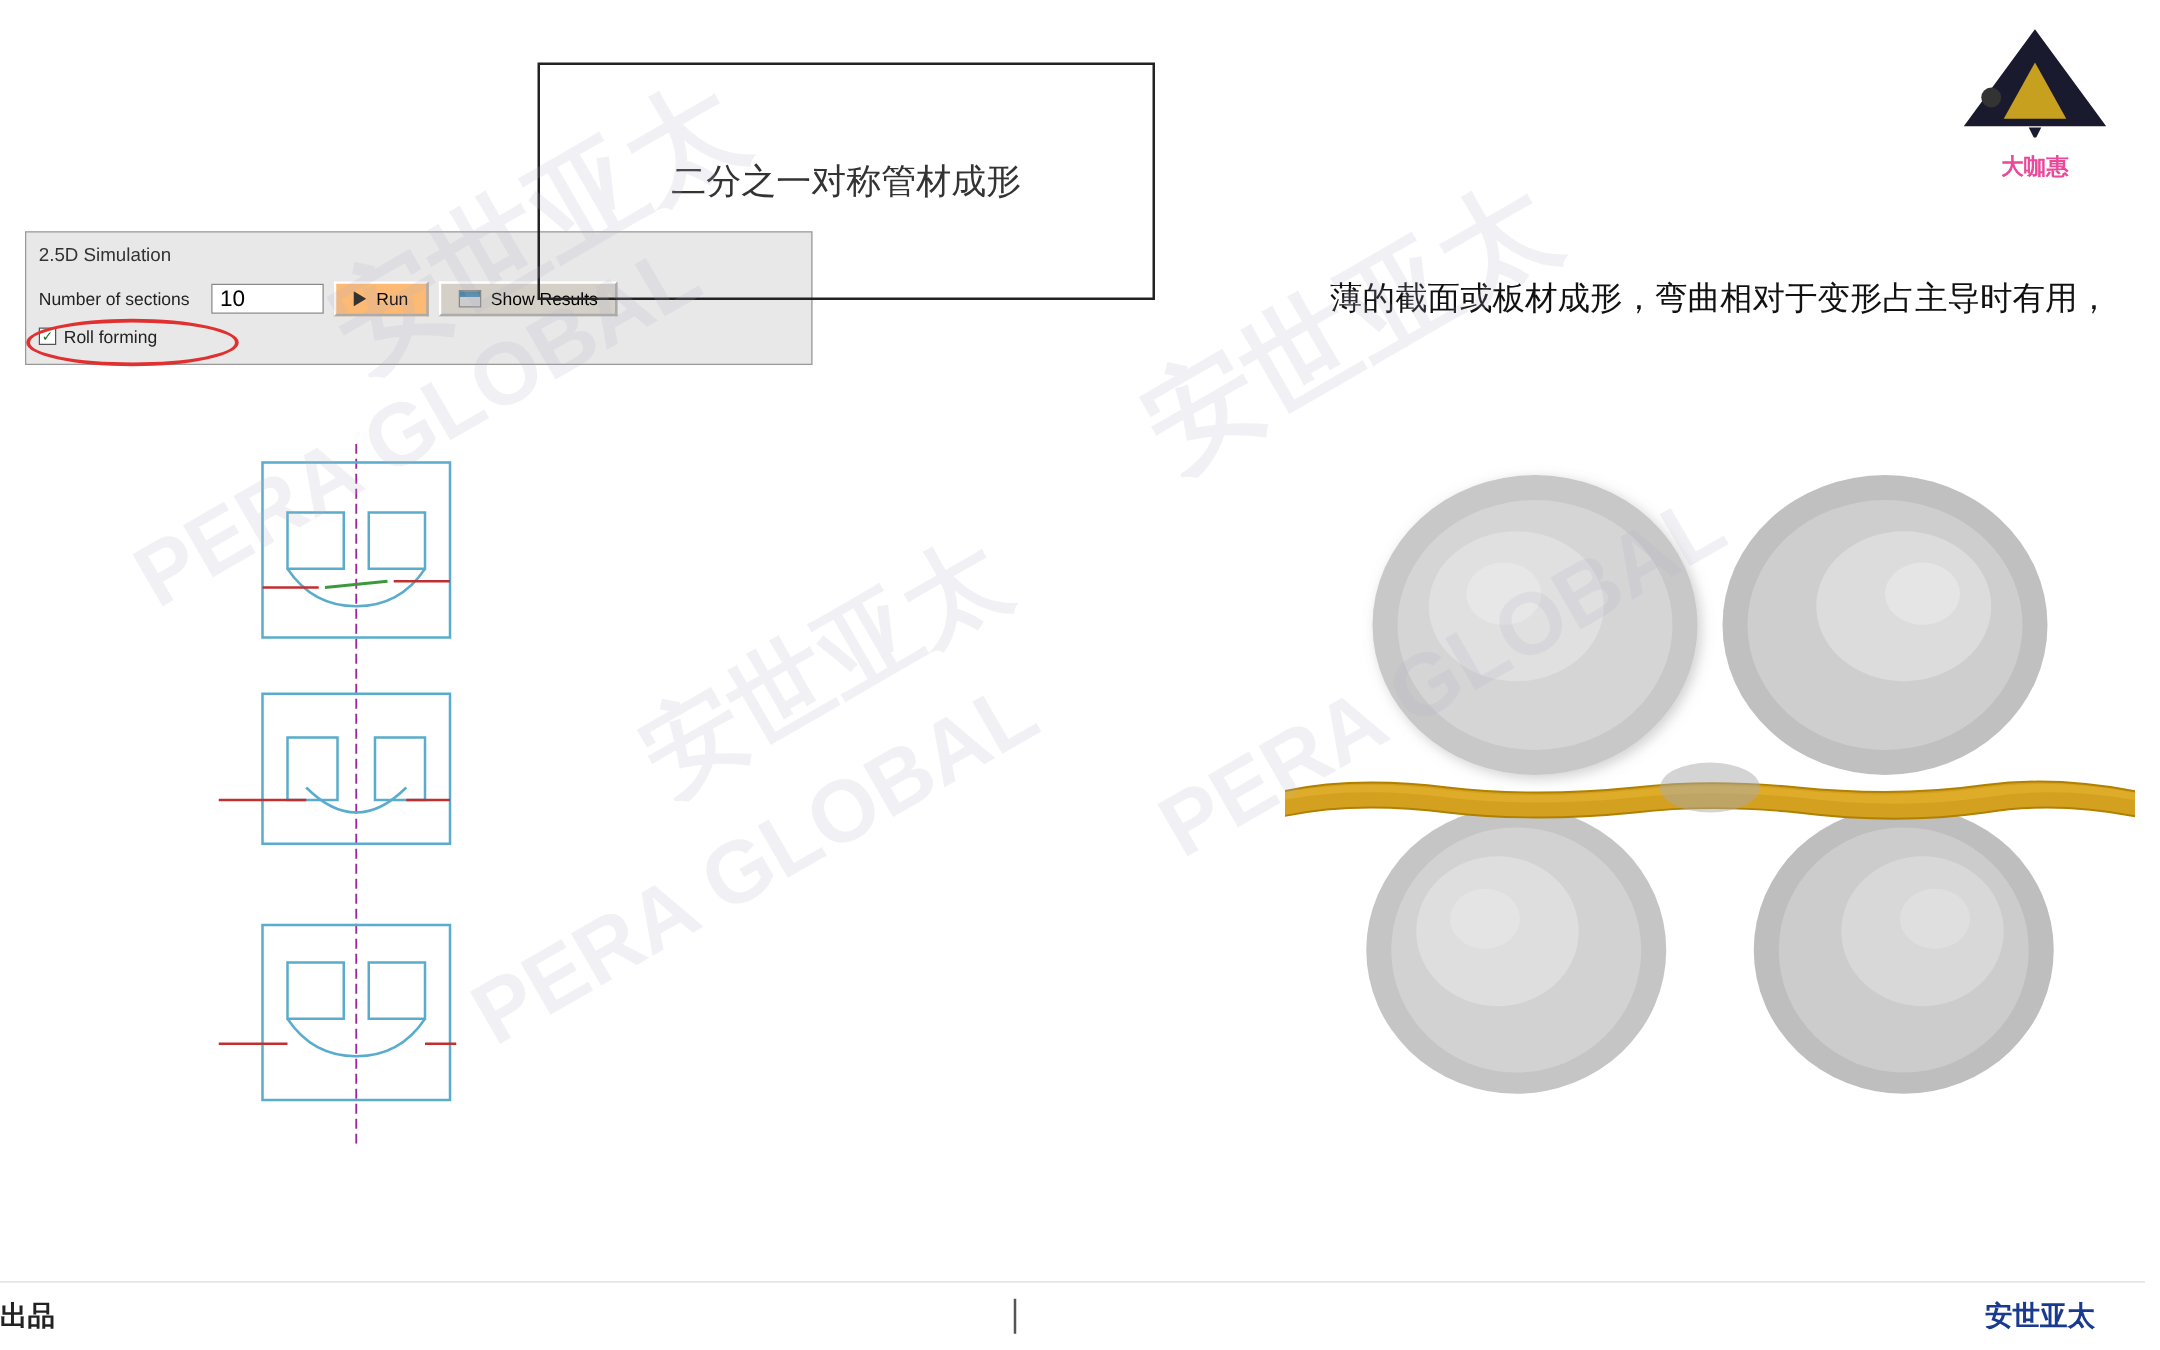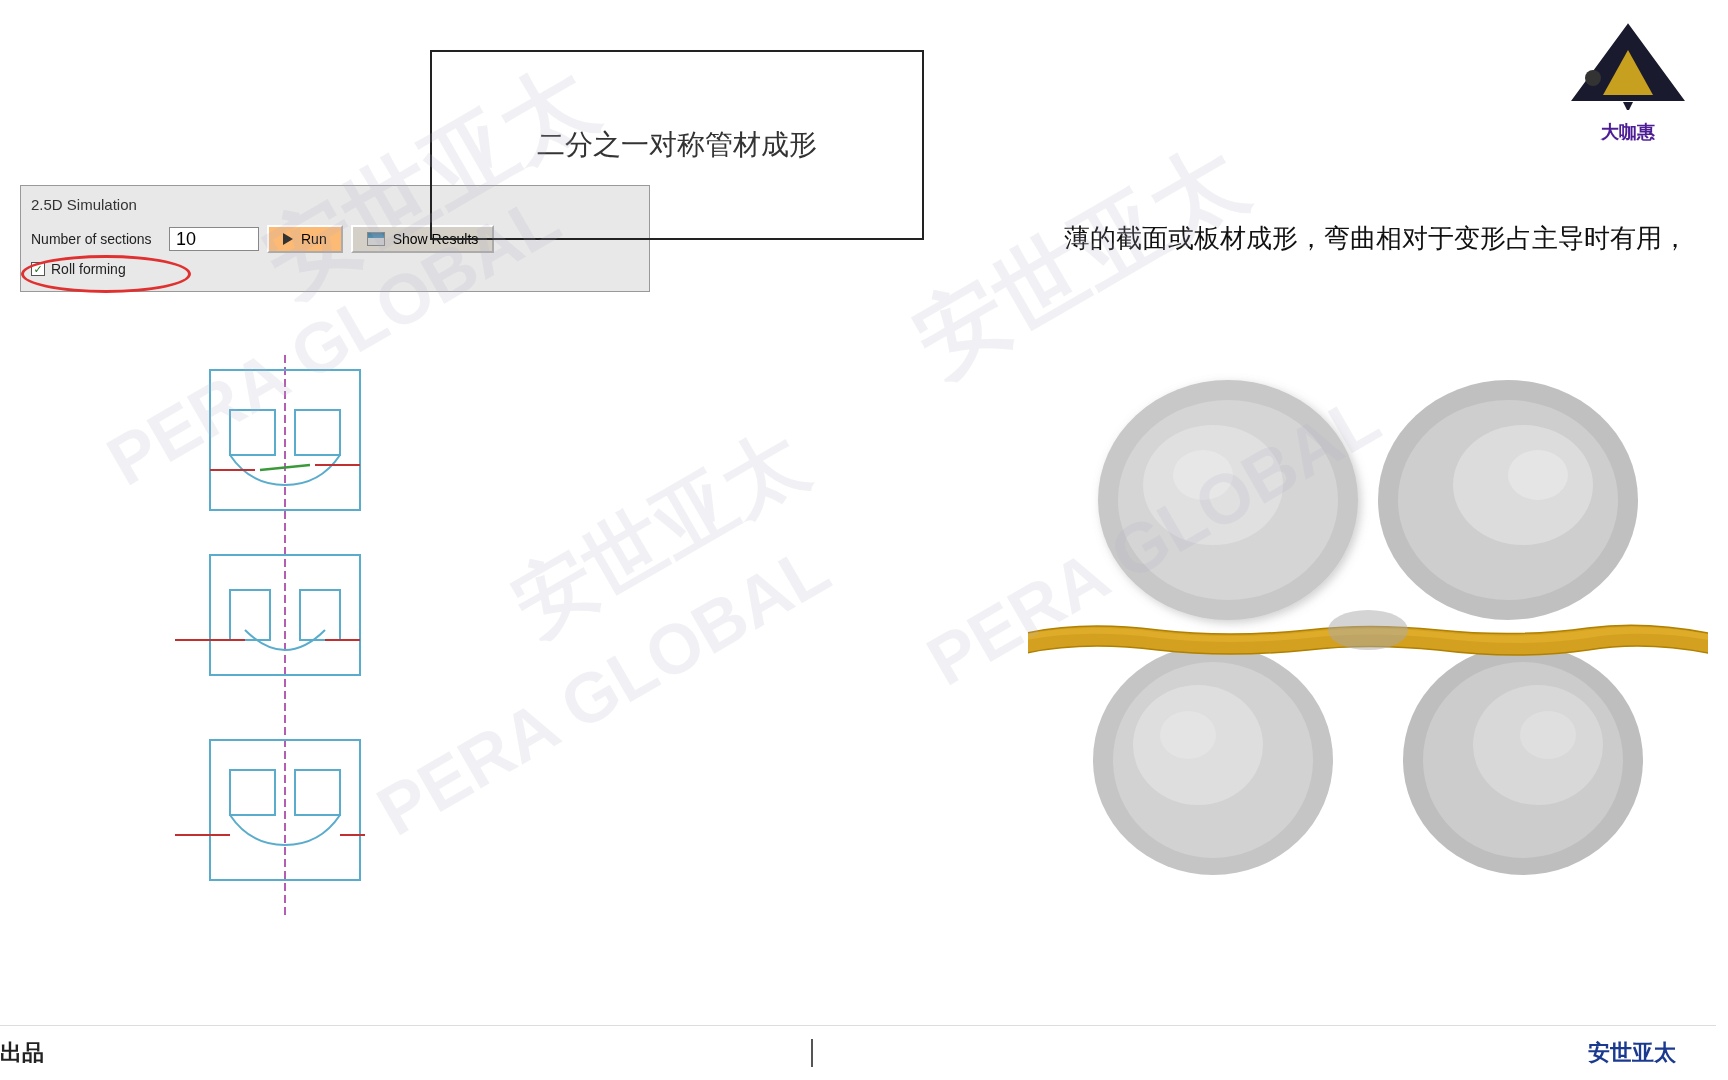--- a/index.html
+++ b/index.html
@@ -53,21 +53,21 @@
       position: absolute;
       top: 20px;
       right: 40px;
       width: 120px;
       height: 90px;
     }
     .logo-text {
       text-align: center;
       font-size: 18px;
       font-weight: bold;
-      color: #4c1d95;
+      color: #ec4899;
       margin-top: 6px;
       font-family: 'Microsoft YaHei', Arial, sans-serif;
     }
 
     
     .sim-panel {
       position: absolute;
       top: 185px;
       left: 20px;
       background: #e8e8e8;

